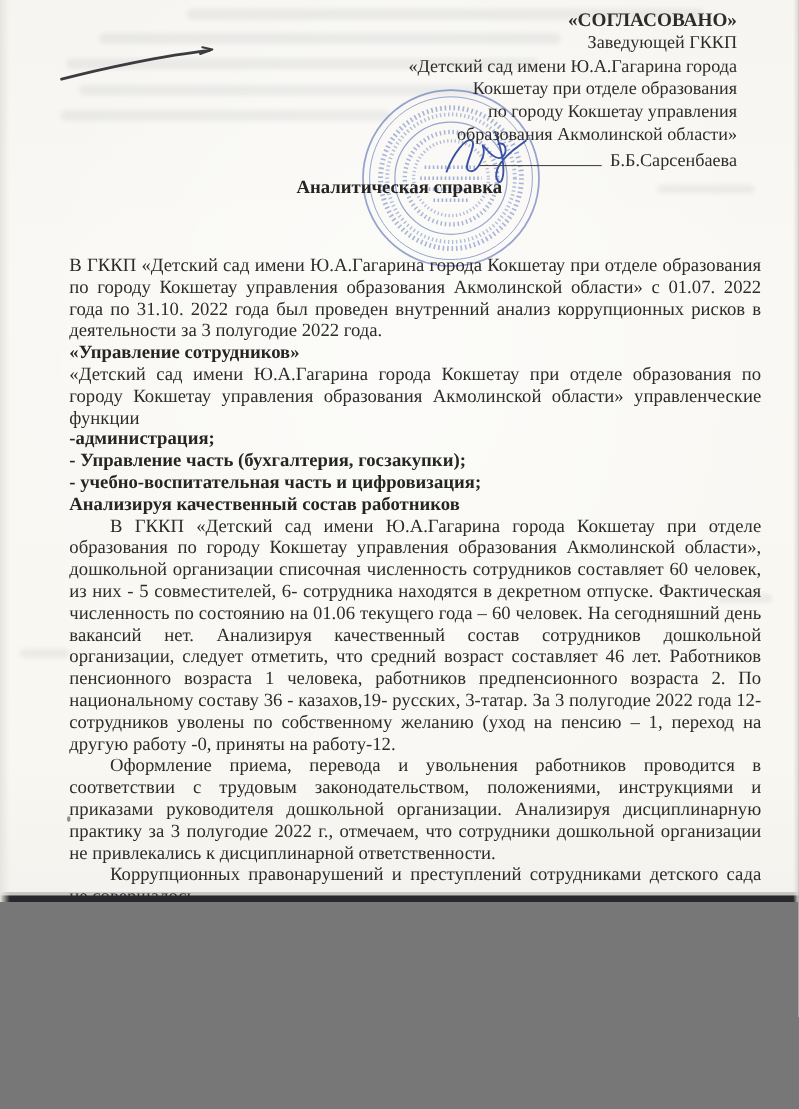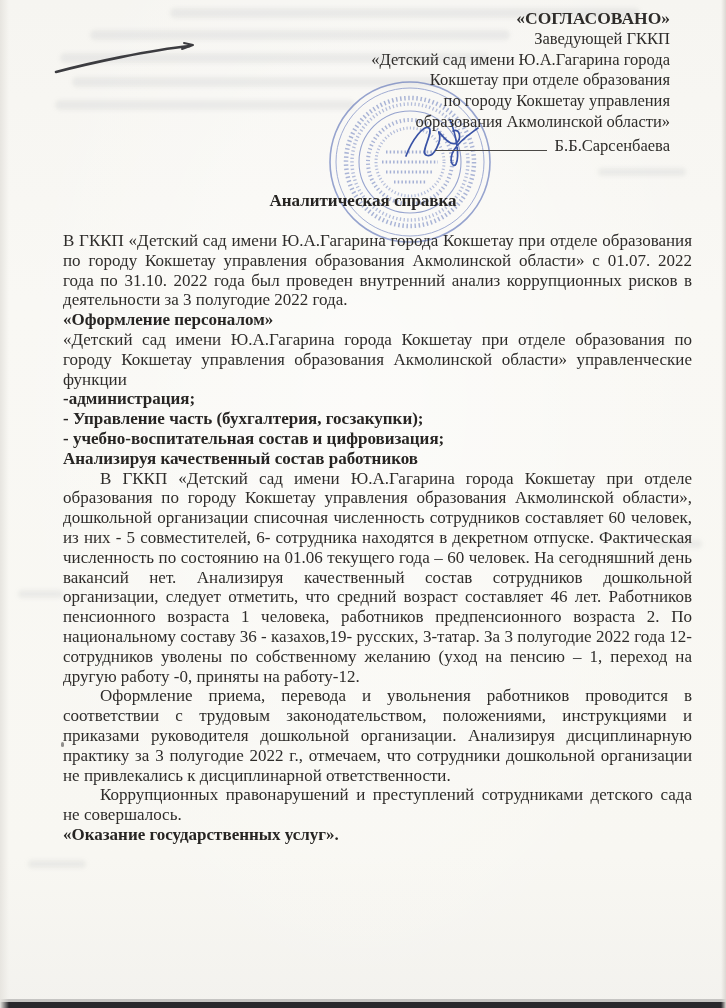--- a/index.html
+++ b/index.html
@@ -1,18 +1,18 @@
 <!DOCTYPE html>
 <html><head>
 <meta charset="utf-8">
 <style>
   html,body{margin:0;padding:0;background:#777;}
   .page{
     position:relative;
-    width:726px;height:1008px;
+    width:726px;height:820px;
     margin:0 auto;
     background:
       radial-gradient(ellipse at 50% 40%, rgba(255,255,255,.5), rgba(0,0,0,0) 70%),
       linear-gradient(180deg,#f6f5f1 0%,#f9f8f4 30%,#f8f7f2 85%,#f3f2ee 100%);
     background-color:#f8f7f3;
     overflow:hidden;
     font-family:"Liberation Serif","DejaVu Serif",serif;
     color:#2e2c2a;
   }
   
@@ -33,21 +33,21 @@
     font-size:16.5px;line-height:20.8px;white-space:nowrap;}
   .approval .ln0{font-weight:bold;font-size:17.5px;}
   .sig-row{margin-top:3px;}
   .sig-underline{display:inline-block;width:112px;border-bottom:1.4px solid #4a4845;
     height:14px;vertical-align:baseline;margin-right:8px;}
   
   .stamp{position:absolute;left:324px;top:74px;opacity:.58;filter:blur(.3px);}
   .signature{position:absolute;left:398px;top:112px;}
   
   .title{position:absolute;top:159px;left:0;width:100%;text-align:center;
-    font-weight:bold;font-size:17px;line-height:21.5px;color:#262422;margin-top:31px;}
+    font-weight:bold;font-size:17px;line-height:21.5px;color:#262422;}
   
   .body{position:absolute;top:231px;left:63px;width:629px;
     font-size:17px;line-height:19.8px;text-align:justify;}
   .body p{margin:0;padding:0;}
   .b{font-weight:bold;color:#272523;text-align:left;}
   .ind{text-indent:37px;}
   .sp{padding-left:6px;}
 </style>
 </head>
 <body>
@@ -98,25 +98,25 @@
       <span class="sig-underline"></span><span>Б.Б.Сарсенбаева</span>
     </div>
   </div>
 
   <div class="title">
     <div>Аналитическая справка</div>
   </div>
 
   <div class="body">
     <p class="j">В ГККП «Детский сад имени Ю.А.Гагарина города Кокшетау при отделе образования по городу Кокшетау управления образования Акмолинской области» с 01.07. 2022 года по 31.10. 2022 года был проведен внутренний анализ коррупционных рисков в деятельности за 3 полугодие 2022 года.</p>
-    <p class="b">«Оформление персоналом»</p>
+    <p class="b">«Управление сотрудников»</p>
     <p class="j">«Детский сад имени Ю.А.Гагарина города Кокшетау при отделе образования по городу Кокшетау управления образования Акмолинской области» управленческие функции</p>
     <p class="b">-администрация;</p>
     <p class="b sp">- Управление часть (бухгалтерия, госзакупки);</p>
-    <p class="b sp">- учебно-воспитательная состав и цифровизация;</p>
+    <p class="b sp">- учебно-воспитательная часть и цифровизация;</p>
     <p class="b">Анализируя качественный состав работников</p>
     <p class="j ind">В ГККП «Детский сад имени Ю.А.Гагарина города Кокшетау при отделе образования по городу Кокшетау управления образования Акмолинской области», дошкольной организации списочная численность сотрудников составляет 60 человек, из них - 5 совместителей, 6- сотрудника находятся в декретном отпуске. Фактическая численность по состоянию на 01.06 текущего года – 60 человек. На сегодняшний день вакансий нет. Анализируя качественный состав сотрудников дошкольной организации, следует отметить, что средний возраст составляет 46 лет. Работников пенсионного возраста 1 человека, работников предпенсионного возраста 2. По национальному составу 36 - казахов,19- русских, 3-татар. За 3 полугодие 2022 года 12- сотрудников уволены по собственному желанию (уход на пенсию – 1, переход на другую работу -0, приняты на работу-12.</p>
     <p class="j ind">Оформление приема, перевода и увольнения работников проводится в соответствии с трудовым законодательством, положениями, инструкциями и приказами руководителя дошкольной организации. Анализируя дисциплинарную практику за 3 полугодие 2022 г., отмечаем, что сотрудники дошкольной организации не привлекались к дисциплинарной ответственности.</p>
     <p class="j ind">Коррупционных правонарушений и преступлений сотрудниками детского сада не совершалось.</p>
     <p class="b">«Оказание государственных услуг».</p>
   </div>
 
   <div class="bottom-strip-shadow"></div>
   <div class="bottom-strip"></div>
   <div class="edge-left"></div>

